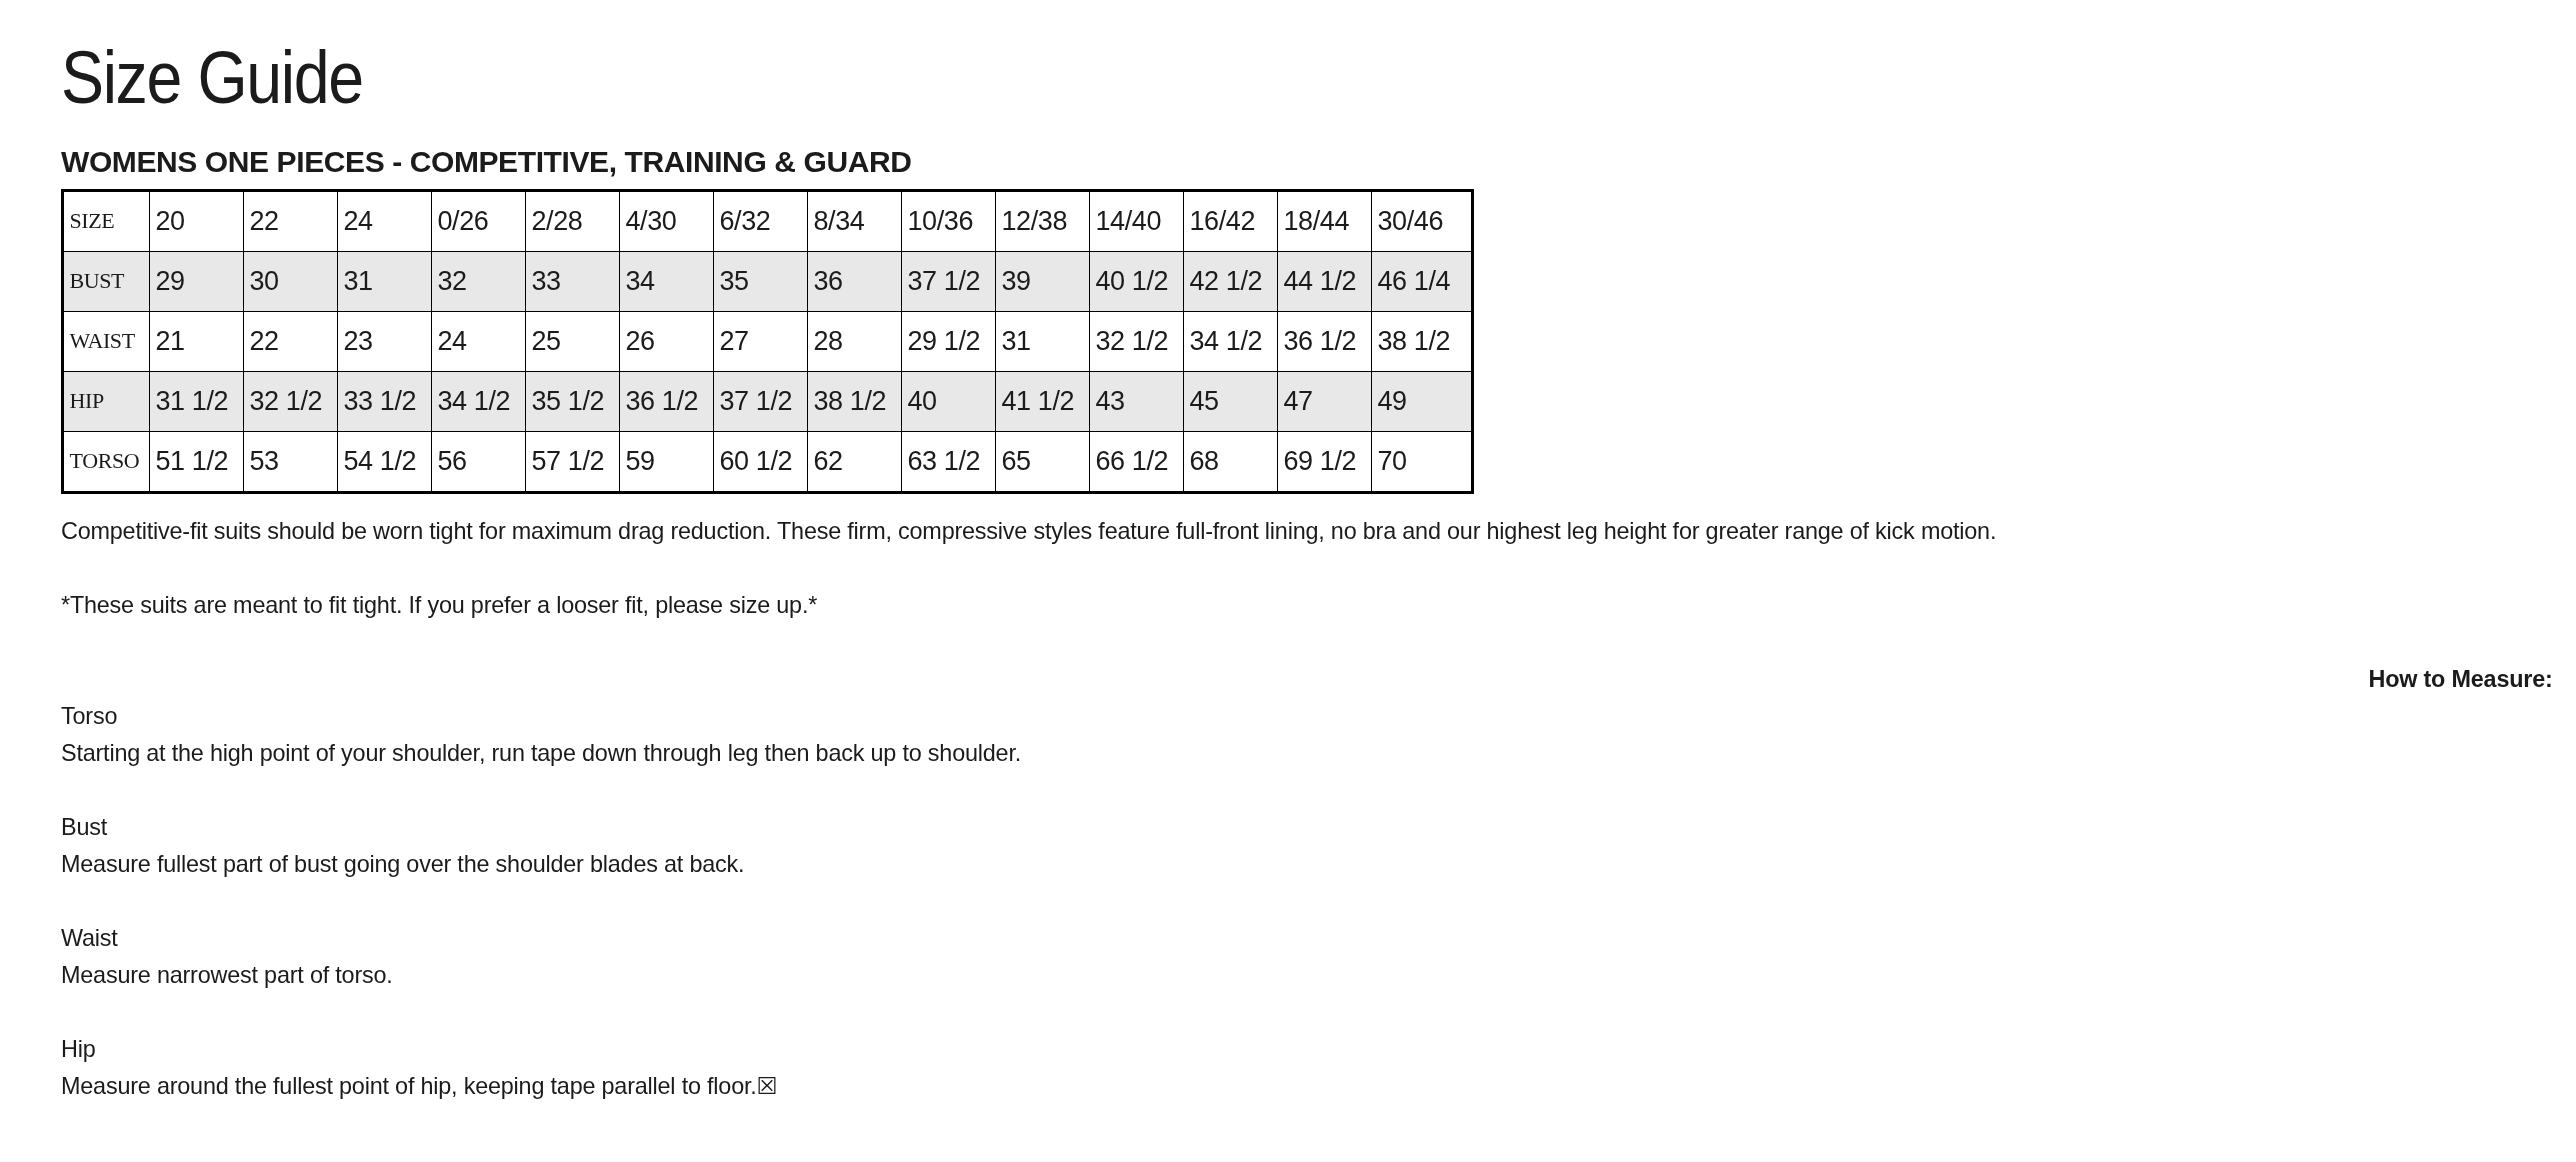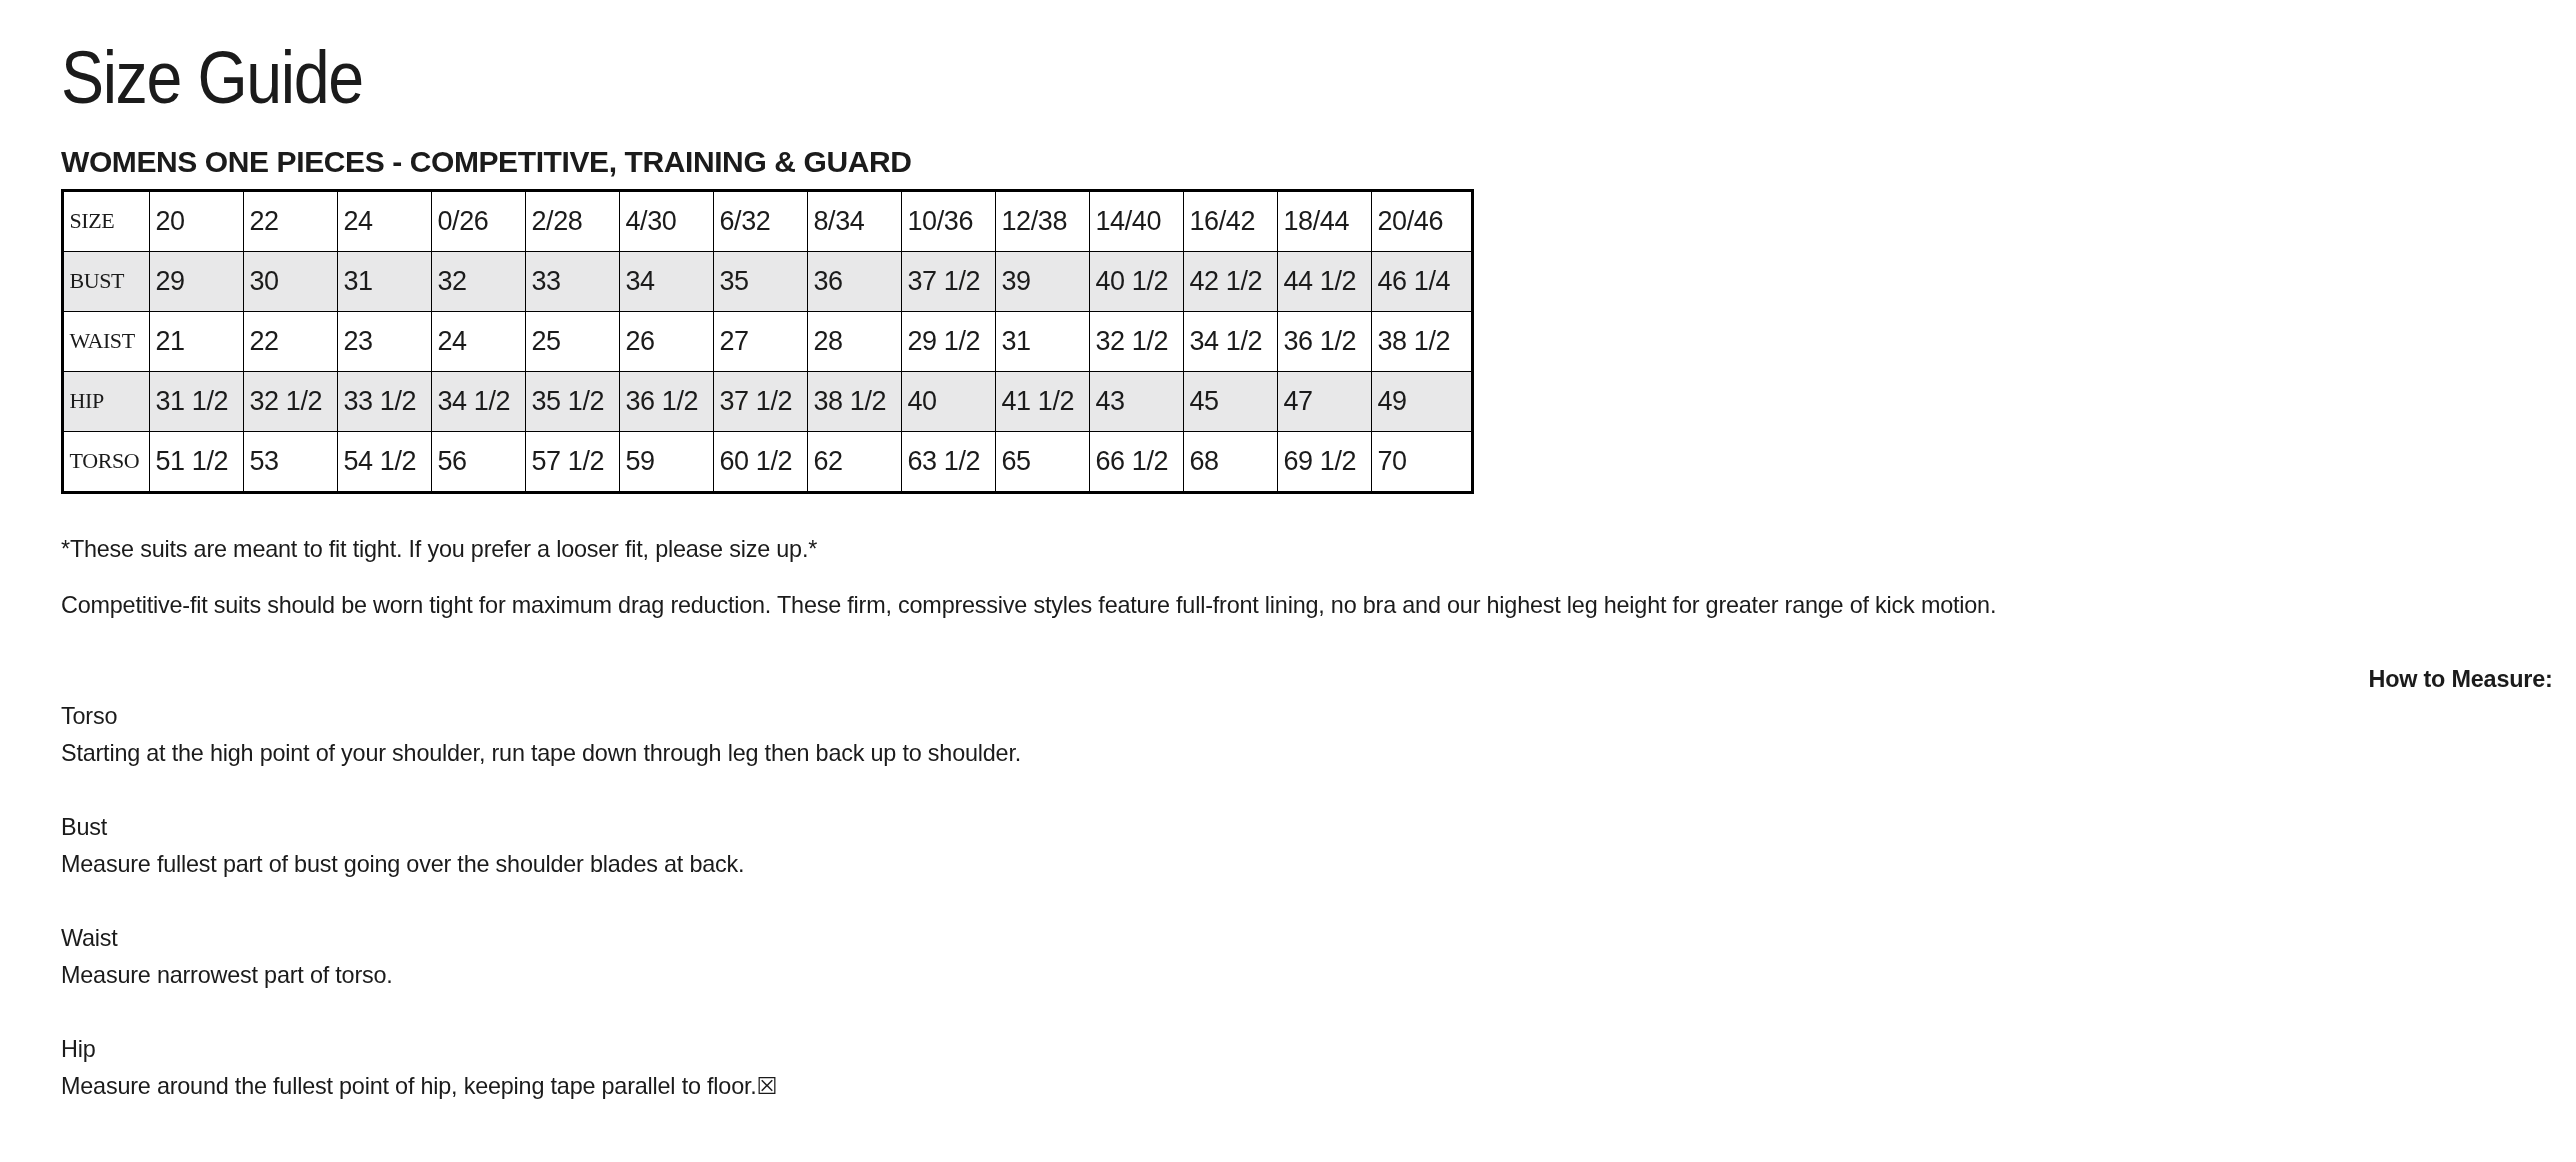--- a/index.html
+++ b/index.html
@@ -113,21 +113,21 @@
           <td>0/26</td>
           <td>2/28</td>
           <td>4/30</td>
           <td>6/32</td>
           <td>8/34</td>
           <td>10/36</td>
           <td>12/38</td>
           <td>14/40</td>
           <td>16/42</td>
           <td>18/44</td>
-          <td>20/46</td>
+          <td>30/46</td>
         </tr>
         <tr class="shaded">
           <th>BUST</th>
           <td>29</td>
           <td>30</td>
           <td>31</td>
           <td>32</td>
           <td>33</td>
           <td>34</td>
           <td>35</td>
@@ -186,23 +186,23 @@
           <td>63 1/2</td>
           <td>65</td>
           <td>66 1/2</td>
           <td>68</td>
           <td>69 1/2</td>
           <td>70</td>
         </tr>
       </tbody>
   </table>
 
+  <p class="body-text fit-description">Competitive-fit suits should be worn tight for maximum drag reduction. These firm, compressive styles feature full-front lining, no bra and our highest leg height for greater range of kick motion.</p>
+
   <p class="body-text size-up-note">*These suits are meant to fit tight. If you prefer a looser fit, please size up.*</p>
-
-  <p class="body-text fit-description">Competitive-fit suits should be worn tight for maximum drag reduction. These firm, compressive styles feature full-front lining, no bra and our highest leg height for greater range of kick motion.</p>
 
   <p class="body-text htm-heading">How to Measure:</p>
 
   <div class="measure-list body-text">
       <div class="measure-group">
         <div>Torso</div>
         <div>Starting at the high point of your shoulder, run tape down through leg then back up to shoulder.</div>
       </div>
       <div class="measure-group">
         <div>Bust</div>

